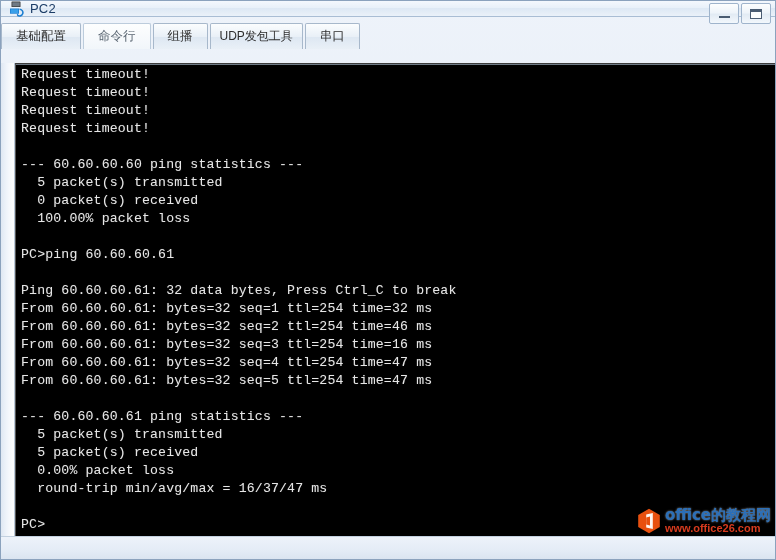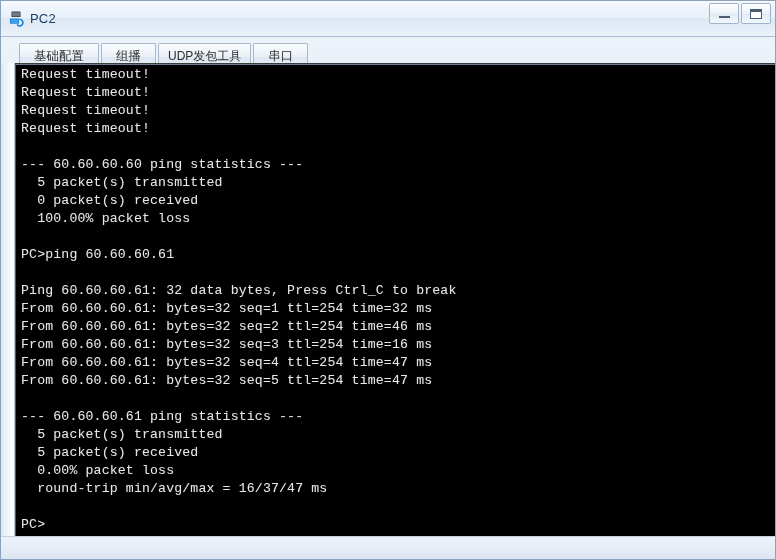--- a/index.html
+++ b/index.html
@@ -20,21 +20,21 @@
     height: 560px;
     box-sizing: border-box;
     background: linear-gradient(180deg,#eef3fa 0%, #e3ebf5 55%, #dbe5f1 100%);
     border: 1px solid #8ba2bd;
     overflow: hidden;
   }
 
   
   .titlebar {
     position: relative;
-    height: 36px;
+    height: 16px;
     box-sizing: border-box;
     background: linear-gradient(180deg,#f4f8fd 0%, #e8f0f9 48%, #dde8f4 49%, #eaf1f9 100%);
     border-bottom: 1px solid #a9bdd4;
     display: flex;
     align-items: center;
     padding-left: 7px;
   }
   .title-icon {
     width: 17px;
     height: 17px;
@@ -80,21 +80,20 @@
     border: 1px solid #4a5c72;
     border-top-width: 3px;
     background: #fdfefe;
   }
 
   
   .tabstrip {
     position: relative;
     height: 32px;
     box-sizing: border-box;
-    padding-left: 18px;
     display: flex;
     align-items: flex-end;
     background: transparent;
   }
   .tab {
     height: 26px;
     box-sizing: border-box;
     margin-right: 2px;
     padding: 0 14px;
     display: flex;
@@ -253,33 +252,49 @@
       <div class="win-btn">
         <span class="glyph-max"></span>
       </div>
     </div>
   </div>
 
   <div class="tabstrip">
     <div class="tab">
       <span>基础配置</span>
     </div>
+    <div class="tab active">
+      <span>命令行</span>
+    </div>
     <div class="tab">
       <span>组播</span>
     </div>
     <div class="tab small">
       <span>UDP发包工具</span>
     </div>
     <div class="tab">
       <span>串口</span>
     </div>
   </div>
 
   <div class="left-gutter"></div>
 
   <div class="term-frame">
     <div class="term" id="terminal-output"><div class="line">Request timeout!</div><div class="line">Request timeout!</div><div class="line">Request timeout!</div><div class="line">Request timeout!</div><div class="line blank">&nbsp;</div><div class="line">--- 60.60.60.60 ping statistics ---</div><div class="line">  5 packet(s) transmitted</div><div class="line">  0 packet(s) received</div><div class="line">  100.00% packet loss</div><div class="line blank">&nbsp;</div><div class="line">PC&gt;ping 60.60.60.61</div><div class="line blank">&nbsp;</div><div class="line">Ping 60.60.60.61: 32 data bytes, Press Ctrl_C to break</div><div class="line">From 60.60.60.61: bytes=32 seq=1 ttl=254 time=32 ms</div><div class="line">From 60.60.60.61: bytes=32 seq=2 ttl=254 time=46 ms</div><div class="line">From 60.60.60.61: bytes=32 seq=3 ttl=254 time=16 ms</div><div class="line">From 60.60.60.61: bytes=32 seq=4 ttl=254 time=47 ms</div><div class="line">From 60.60.60.61: bytes=32 seq=5 ttl=254 time=47 ms</div><div class="line blank">&nbsp;</div><div class="line">--- 60.60.60.61 ping statistics ---</div><div class="line">  5 packet(s) transmitted</div><div class="line">  5 packet(s) received</div><div class="line">  0.00% packet loss</div><div class="line">  round-trip min/avg/max = 16/37/47 ms</div><div class="line blank">&nbsp;</div><div class="line">PC&gt;</div></div>
 
+    <div class="wm-office">
+      <span class="wm-office-hex">
+        <svg width="24" height="26" viewBox="0 0 24 26" xmlns="http://www.w3.org/2000/svg">
+          <polygon points="12,0.8 22.8,7 22.8,19 12,25.2 1.2,19 1.2,7" fill="#e8500f"></polygon>
+          <path d="M9.2 6.6 L15.8 5.0 L15.8 21.0 L9.2 19.4 Z" fill="#ffffff" opacity="0.95"></path>
+          <path d="M9.2 9.4 L13.0 8.6 L13.0 17.4 L9.2 16.6 Z" fill="#e8500f"></path>
+        </svg>
+      </span>
+      <span class="wm-office-text">
+        <span class="wm-office-cn">office的教程网</span>
+        <span class="wm-office-url">www.office26.com</span>
+      </span>
+    </div>
   </div>
 
   <div class="bottombar"></div>
 
 </div>
 
 </body></html>

